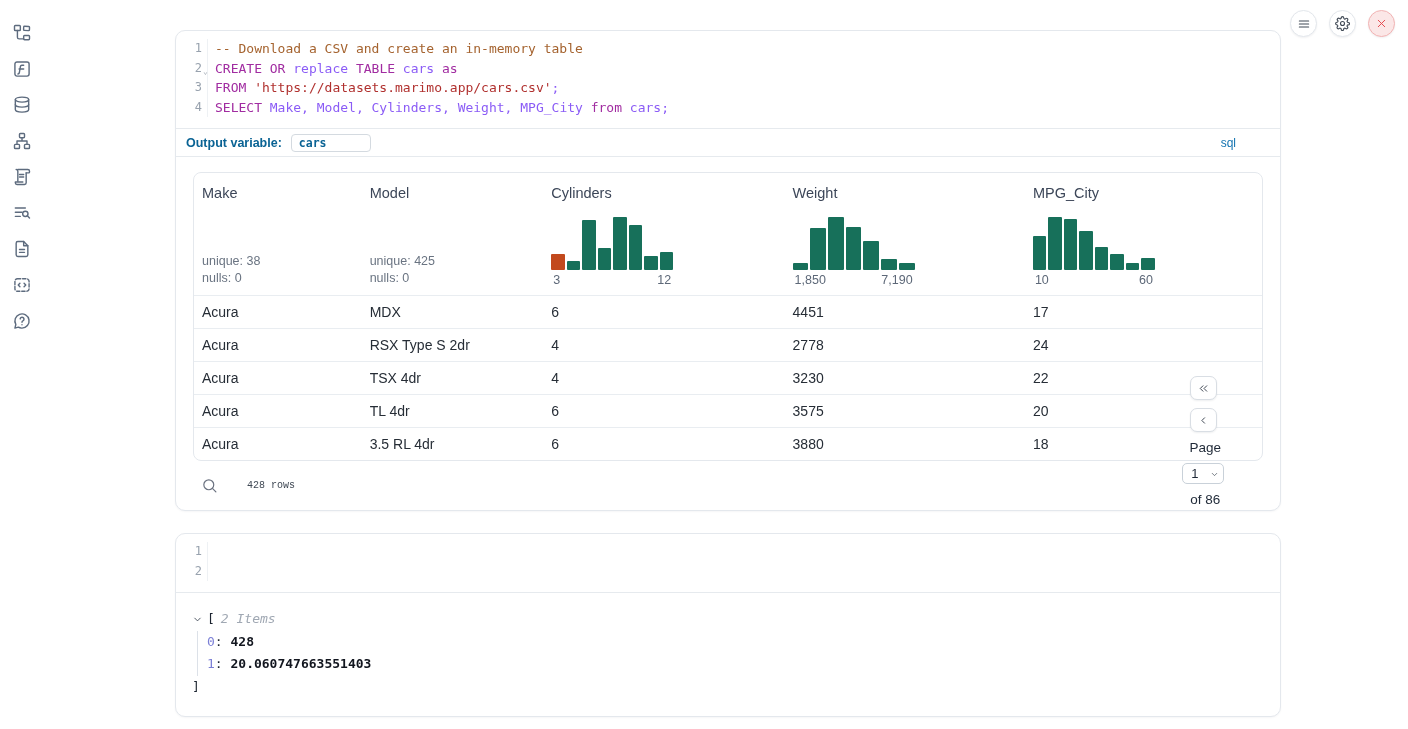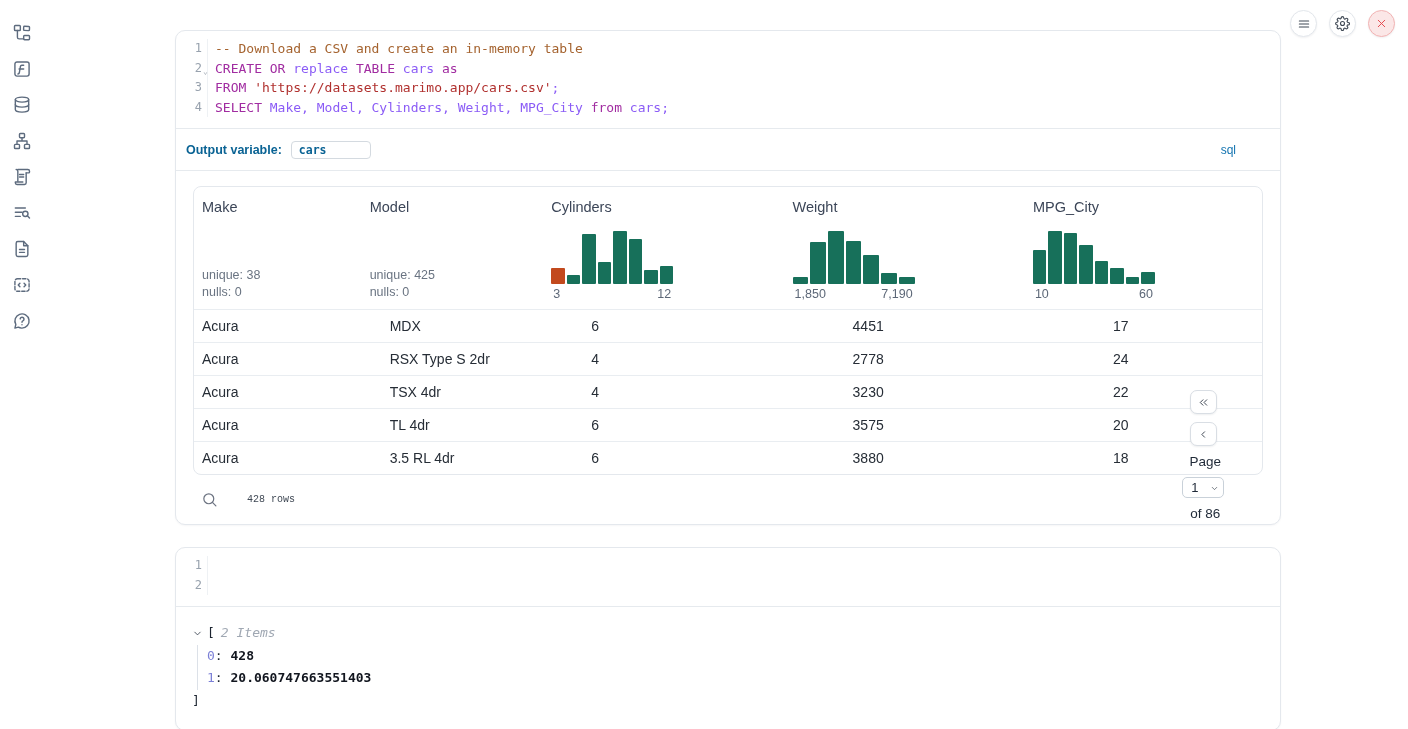--- a/index.html
+++ b/index.html
@@ -39,21 +39,21 @@
   .gutter .fold { position:absolute; left:100%; top:3px; font-size:8px;
                   color:#a6aeb8; margin-left:1px; cursor:pointer; }
   .code-lines { padding-left:7px; font:13px/19.5px "DejaVu Sans Mono", monospace;
                 color:#2d2d2d; white-space:pre; flex:1; }
   .tok-cm  { color:#a5632f; }
   .tok-kw  { color:#a12ca1; }
   .tok-str { color:#b0302e; }
   .tok-pl  { color:#8b5cf6; }
 
   
-  .outvar-row { display:flex; align-items:center; height:43px; padding:0 10px;
+  .outvar-row { display:flex; align-items:center; height:29px; padding:0 10px;
                 border-top:1px solid #e6eaee; border-bottom:1px solid #e6eaee; }
   .outvar-label { font-size:12.5px; font-weight:700; color:#0a6394; }
   .outvar-input { width:80px; height:18px; margin-left:9px; padding:0 7px;
                   border:1px solid #d4dae0; border-radius:4px;
                   font:700 11.5px "DejaVu Sans Mono", monospace; color:#0a6394; }
   .lang-badge { margin-left:auto; margin-right:34px; font-size:12px;
                 font-weight:400; color:#1273b0; }
 
   
   .output1 { padding:15px 17px 0; }
@@ -61,21 +61,21 @@
   .grid-cols { display:grid; grid-template-columns:15.7% 17% 22.6% 22.5% 22.2%; }
   .th { padding:12px 8px 8px; display:flex; flex-direction:column; min-height:122px;justify-content:space-between; }
   .th-name { font-size:14.5px; color:#3c4658; }
   .th-stats { margin-top:13px; font-size:12.5px; line-height:17px; color:#6a7482; }
   .hist { margin-top:auto; width:122px; }
   .hist-bars { display:flex; align-items:flex-end; gap:2px; height:53px; }
   .hist-bar { flex:1; border-radius:1px; }
   .hist-labels { display:flex; justify-content:space-between; margin-top:3px;
                  padding:0 2px; font-size:12.5px; color:#5d6878; }
   .trow { border-top:1px solid #e9edf1; height:33px; align-items:center;
-          font-size:14px; color:#262d36;gap:20px; }
+          font-size:14px; color:#262d36; }
   .td { padding:0 8px; overflow:hidden; white-space:nowrap; }
 
   
   .tfooter { display:flex; align-items:center; height:49px; padding:0 6px; }
   .search-btn { background:none; border:none; cursor:pointer; display:flex;
                 align-items:center; padding:2px; }
   .search-btn svg { stroke:#6b7280; fill:none; stroke-width:1.7; stroke-linecap:round; }
   .row-count { margin-left:27px; font-size:10px; color:#3f4854;font-family:Liberation Mono, monospace; }
   .pag { margin-left:auto; display:flex; align-items:center; gap:8px;flex-direction:column; }
   .pg-btn { width:27px; height:24px; background:#fff; border:1px solid #d9dee4;

